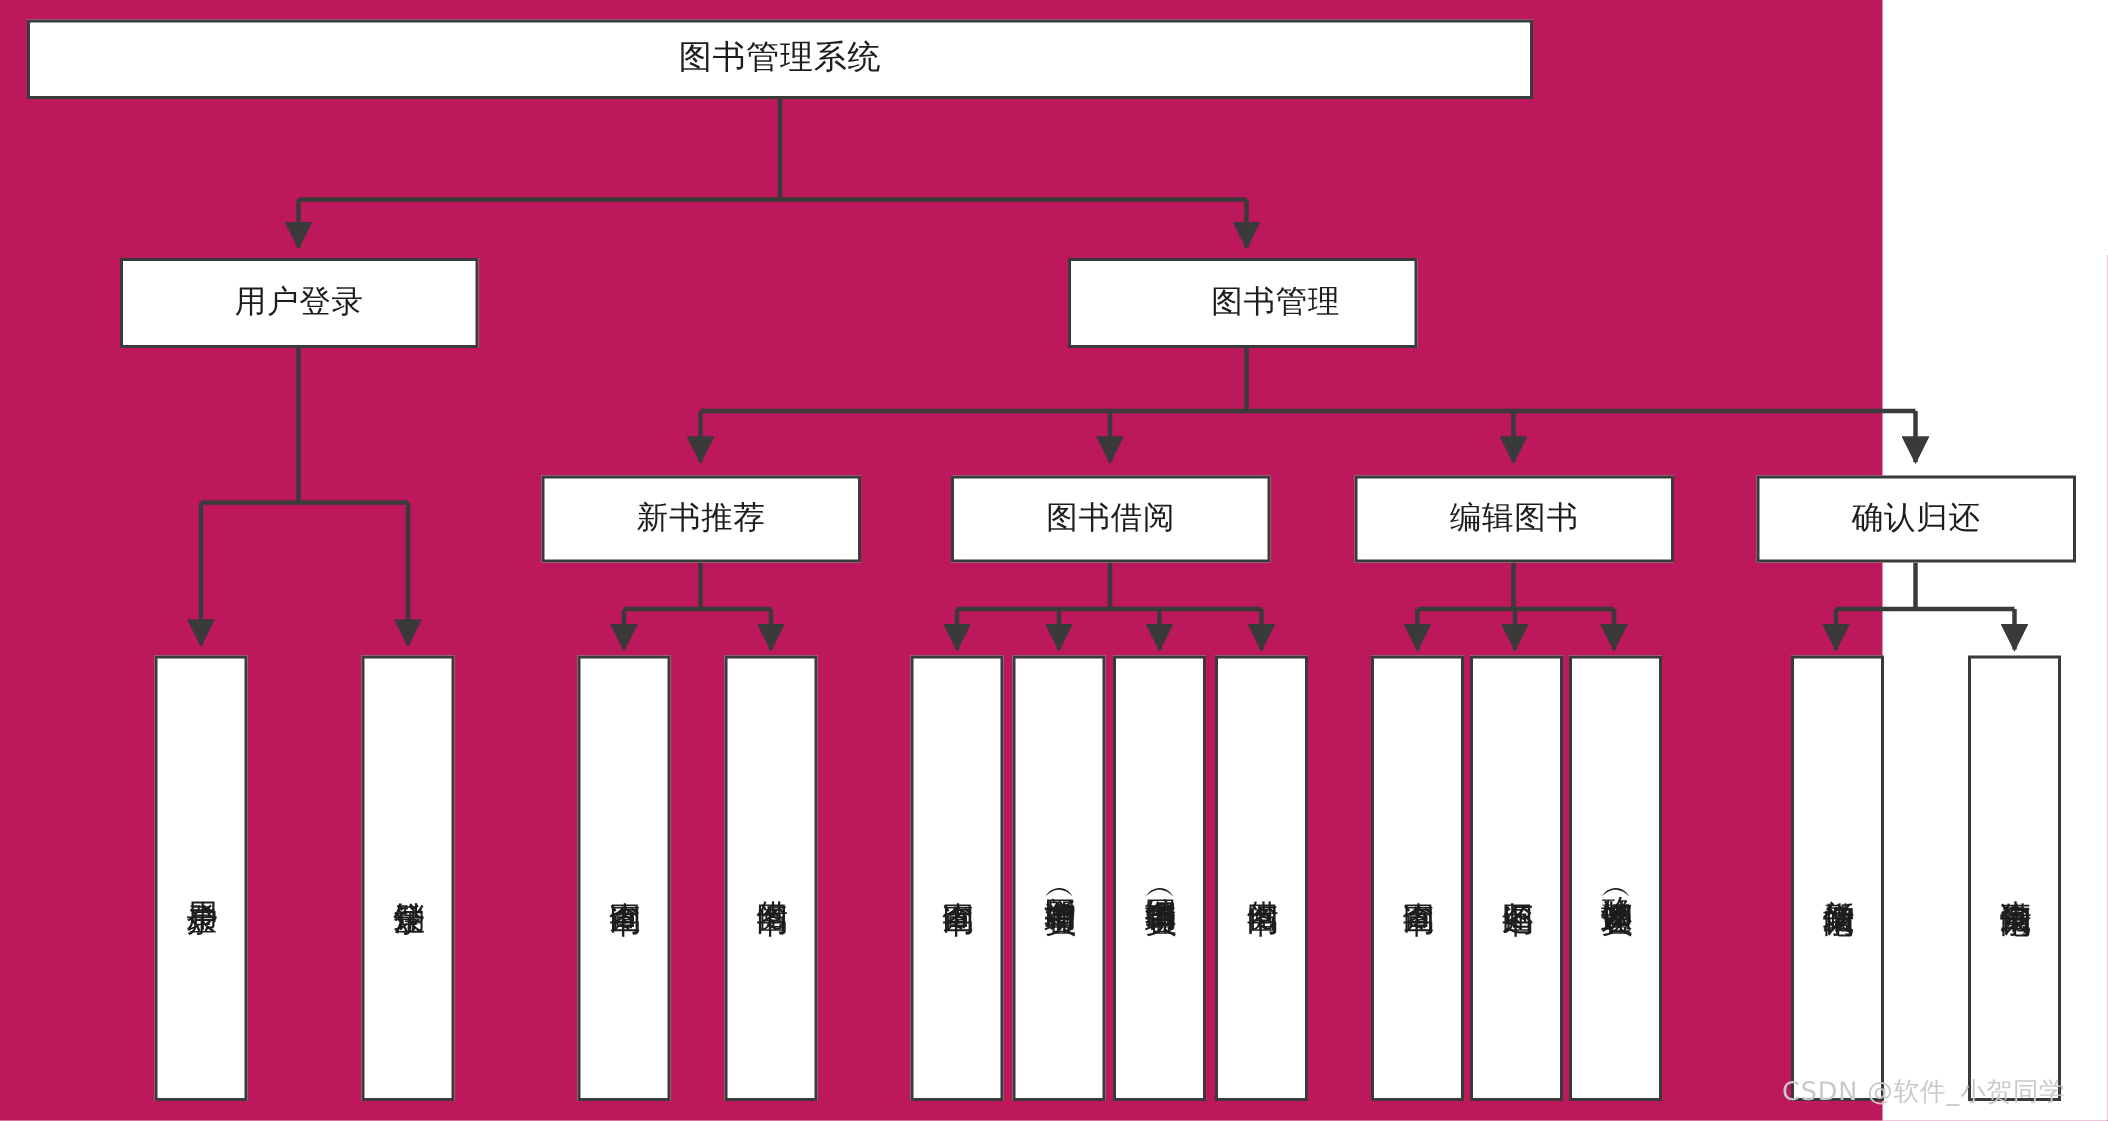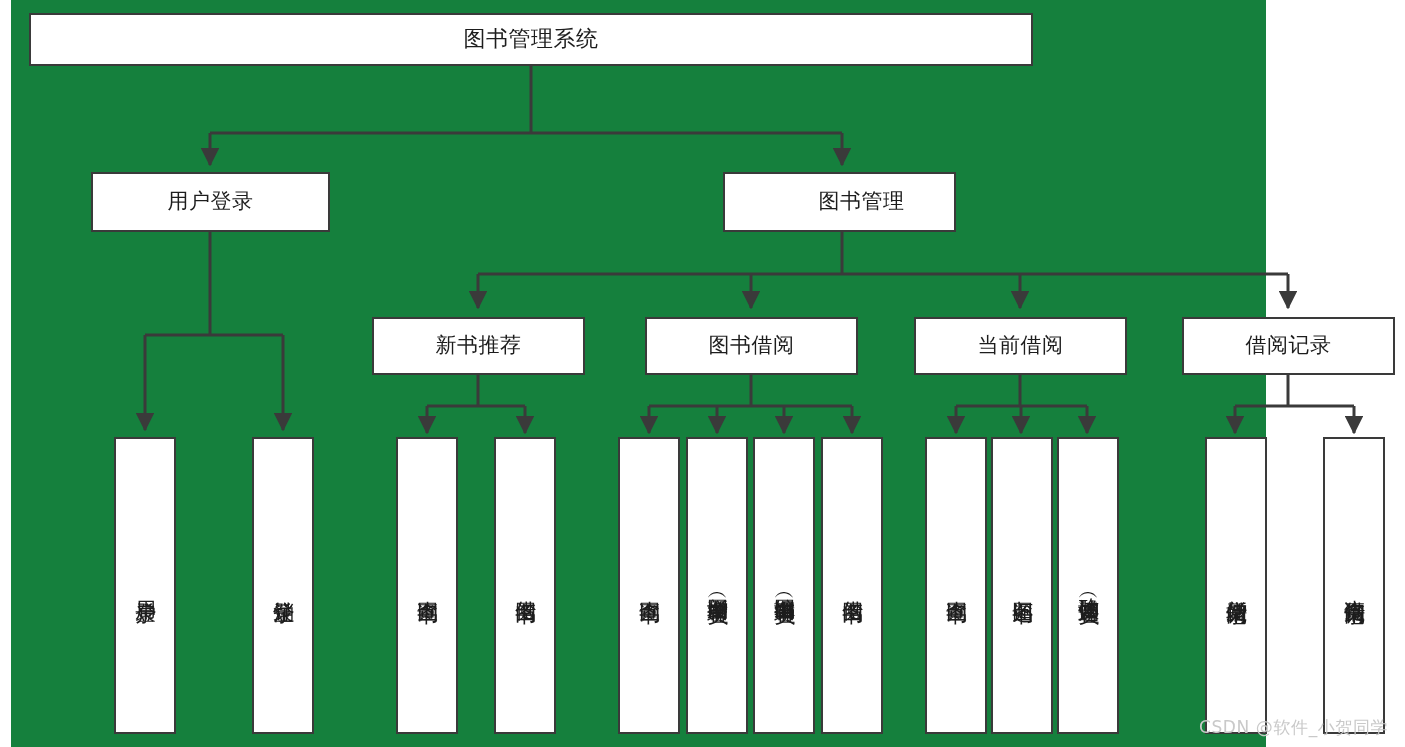--- a/index.html
+++ b/index.html
@@ -1,18 +1,18 @@
 <!DOCTYPE html>
 <html><head>
 <meta charset="utf-8">
 <style>
   html,body{margin:0;padding:0;background:#ffffff;}
   body{width:1405px;height:747px;overflow:hidden;
        font-family:"DejaVu Sans","Liberation Sans",sans-serif;}
-  #stage{position:relative;width:1255px;height:747px;background:#15803d;margin-left:11px;}
+  #stage{position:relative;width:1255px;height:747px;background:#be185d;}
   svg#wires{position:absolute;left:0;top:0;width:1405px;height:747px;}
 
   .node{position:absolute;box-sizing:border-box;background:#ffffff;
         border:2.6px solid #3a3a3a;display:flex;align-items:center;
         justify-content:center;}
   .node .lbl{color:#1d1d1d;font-size:21px;line-height:1.12;
              letter-spacing:.5px;white-space:nowrap;}
 
   
   .h-node .lbl{font-size:21px;}
@@ -97,24 +97,24 @@
     <span class="lbl">图书管理</span>
   </div>
 
   <div class="node h-node" style="left:634px;top:317px;width:213px;height:58px;">
     <span class="lbl">图书借阅</span>
   </div>
   <div class="node h-node" style="left:361px;top:317px;width:213px;height:58px;">
     <span class="lbl">新书推荐</span>
   </div>
   <div class="node h-node" style="left:903px;top:317px;width:213px;height:58px;">
-    <span class="lbl">当前借阅</span>
+    <span class="lbl">编辑图书</span>
   </div>
   <div class="node h-node" style="left:1171px;top:317px;width:213px;height:58px;">
-    <span class="lbl">借阅记录</span>
+    <span class="lbl">确认归还</span>
   </div>
 
   <div class="node leaf" style="left:103px;top:437px;width:62px;height:297px;">
     <span class="lbl">用户登录</span>
   </div>
   <div class="node leaf" style="left:241px;top:437px;width:62px;height:297px;">
     <span class="lbl">注销登录</span>
   </div>
 
   <div class="node leaf" style="left:385px;top:437px;width:62px;height:297px;">

